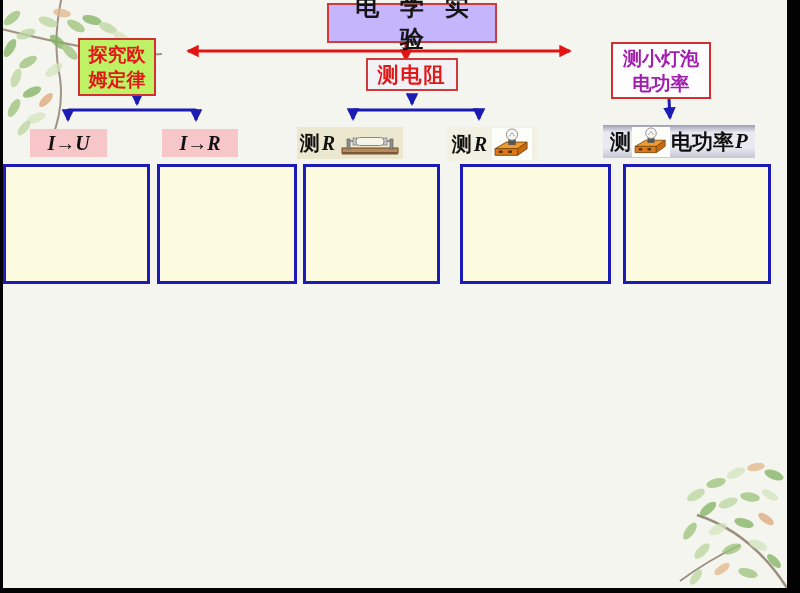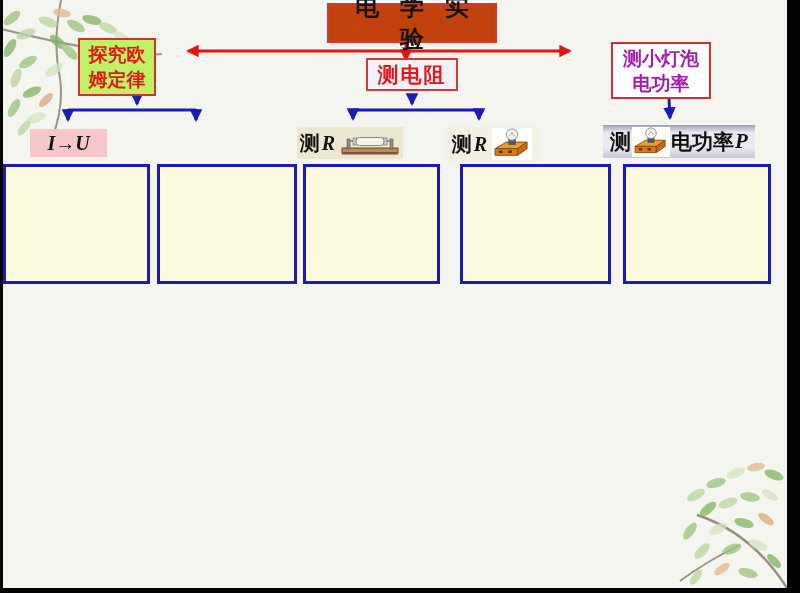--- a/index.html
+++ b/index.html
@@ -14,21 +14,21 @@
   .bar-bottom{left:0;top:588px;width:800px;height:5px;}
 
   .deco{position:absolute;z-index:1;pointer-events:none;}
   .connectors{position:absolute;left:0;top:0;z-index:2;}
 
   .node{position:absolute;box-sizing:border-box;display:flex;align-items:center;justify-content:center;text-align:center;z-index:5;}
   .pre{white-space:pre-line;}
 
   .title-box{
     left:327px;top:3px;width:170px;height:40px;
-    background:#c2410c;border:2px solid #d03a3a;
+    background:#c4b5fd;border:2px solid #d03a3a;
     color:#151515;font-weight:bold;font-size:24px;letter-spacing:7px;
     padding-left:7px;
   }
   .ohm-box{
     left:78px;top:38px;width:78px;height:58px;
     background:#bef264;border:2px solid #d03030;
     color:#e01818;font-weight:bold;font-size:19px;line-height:25px;
   }
   .res-box{
     left:366px;top:58px;width:92px;height:33px;
@@ -161,20 +161,21 @@
 
   <div class="node title-box">电 学 实 验</div>
 
   <div class="node ohm-box pre">探究欧
 姆定律</div>
   <div class="node res-box">测电阻</div>
   <div class="node power-box pre">测小灯泡
 电功率</div>
 
   <div class="node pink-chip iu-chip">I→U</div>
+  <div class="node pink-chip ir-chip">I→R</div>
 
   <div class="node chip res-chip">
     <span class="cjk">测</span>
       <span class="sym">R</span>
     <span style="display:inline-flex;margin-left:3px;">
       <svg width="60" height="25" viewBox="0 0 60 25">
         <rect x="2" y="17" width="56" height="5" fill="#b98a5a" stroke="#6b4a2a" stroke-width="1"></rect>
         <rect x="2" y="21" width="56" height="2.5" fill="#7a5838"></rect>
         <rect x="7" y="8" width="3" height="10" fill="#8f8f8f" stroke="#555" stroke-width="0.6"></rect>
         <rect x="50" y="8" width="3" height="10" fill="#8f8f8f" stroke="#555" stroke-width="0.6"></rect>

